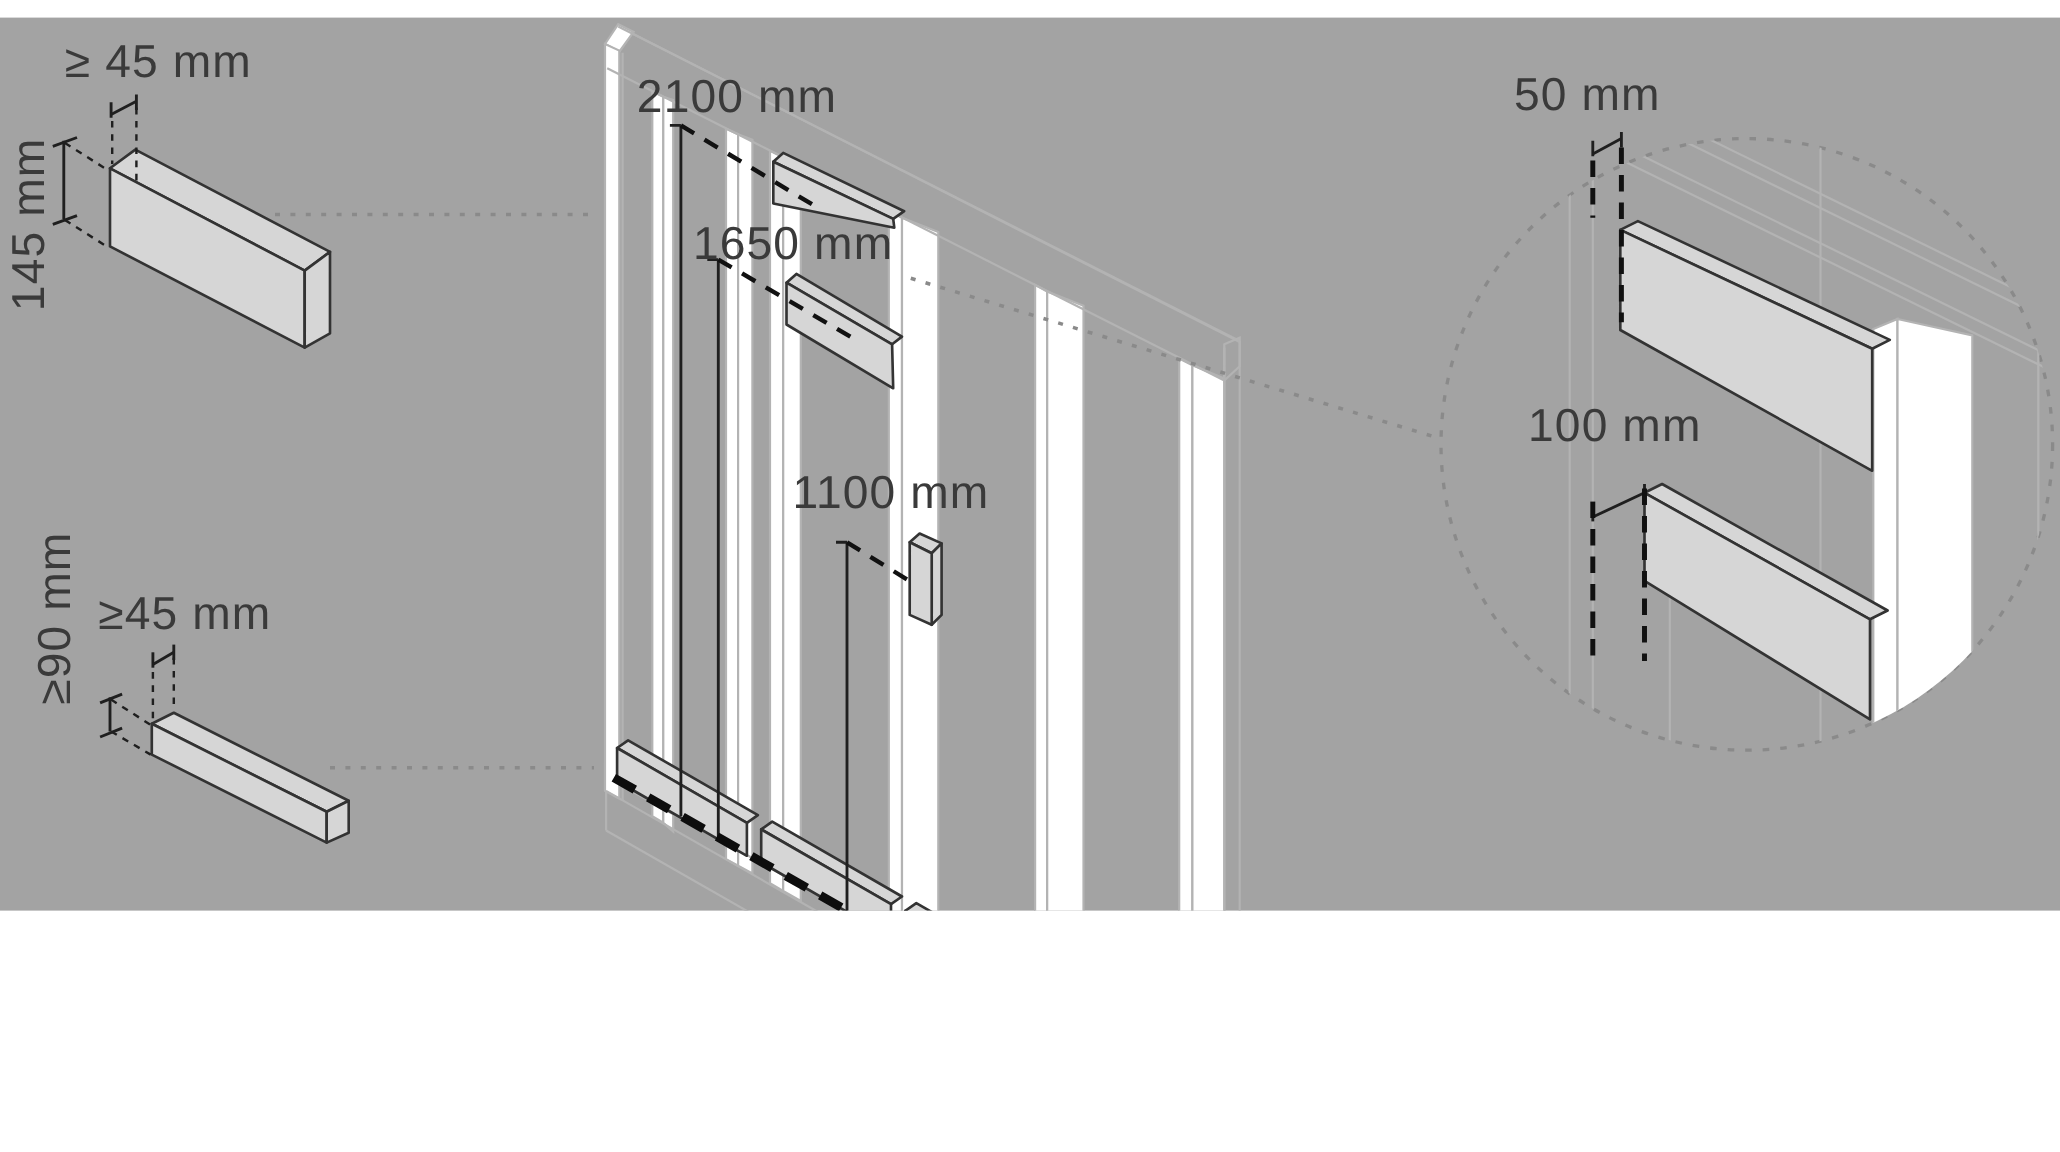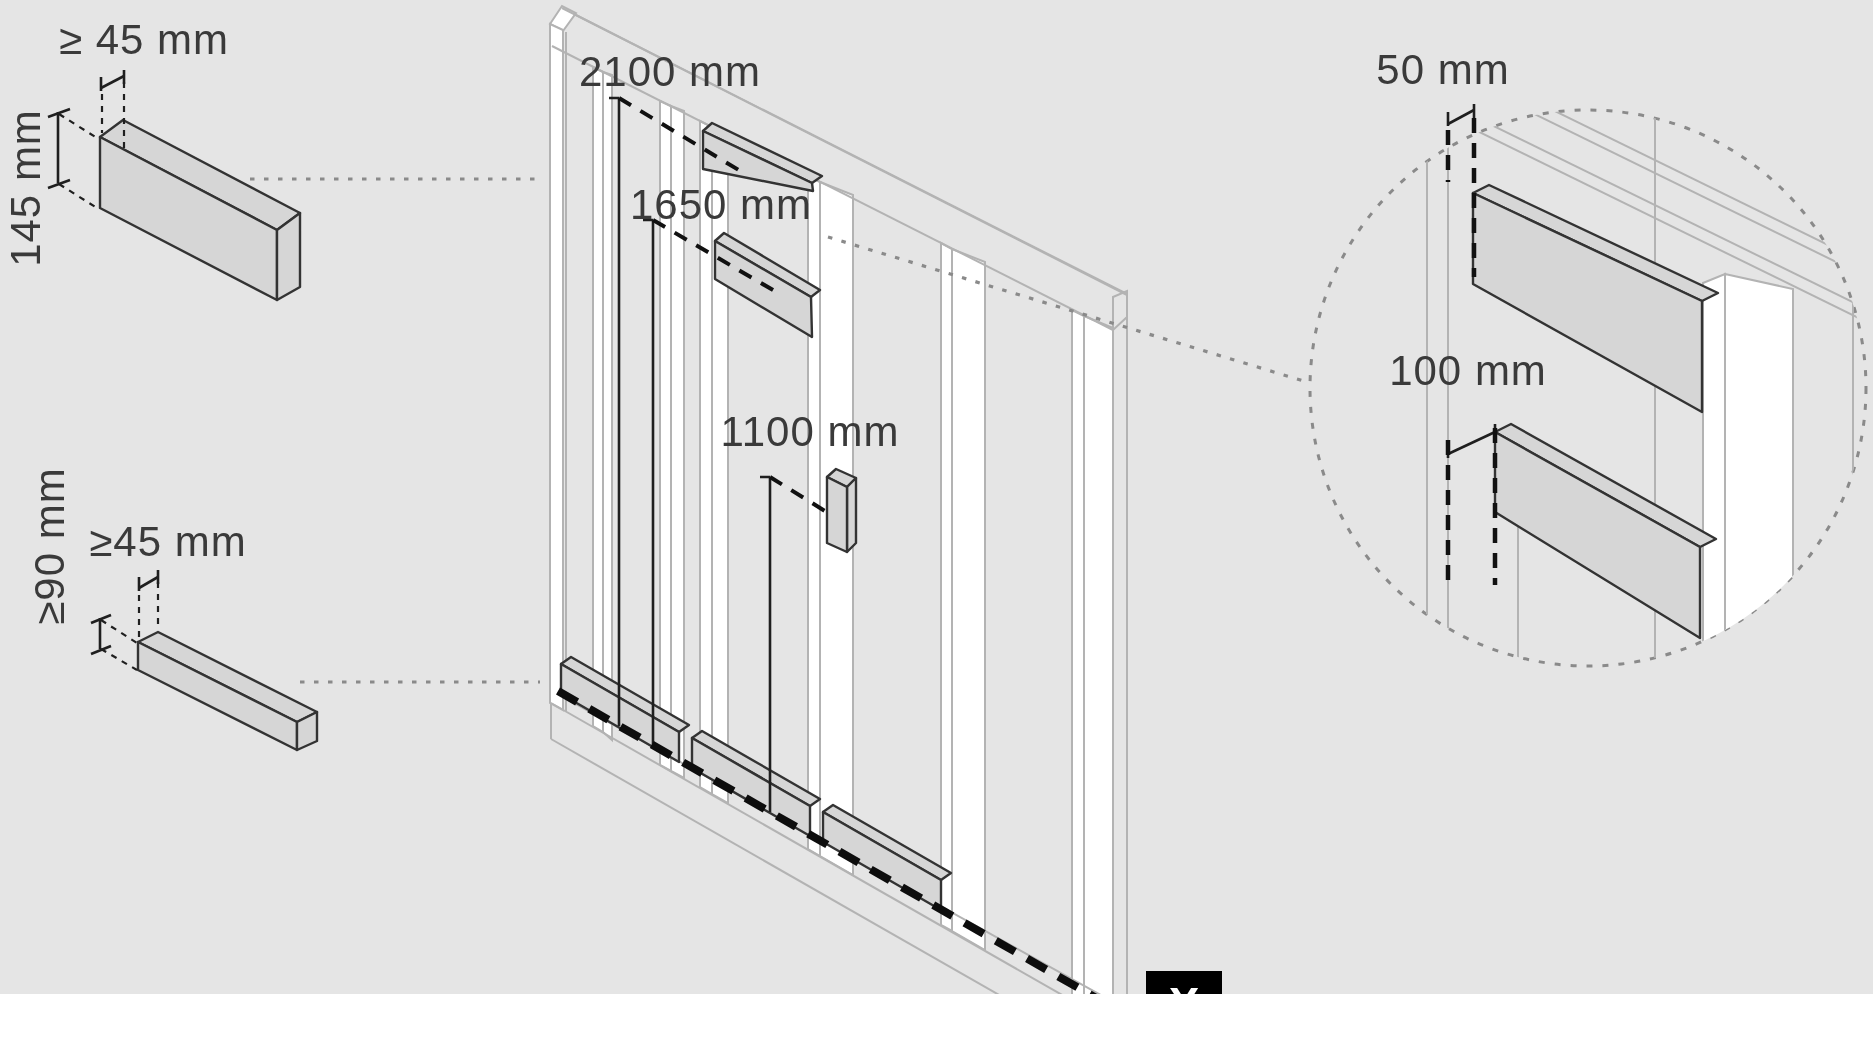--- a/index.html
+++ b/index.html
@@ -1,17 +1,17 @@
 <!DOCTYPE html>
 <html><head>
 <meta charset="utf-8">
 <style>
   html,body{margin:0;padding:0;background:#ffffff;}
-  .stage{position:relative;width:1873px;height:994px;background:#e5e5e5;overflow:hidden;
-         font-family:"Liberation Sans",sans-serif;}
+  .stage{position:relative;width:1873px;height:812px;background:#a3a3a3;overflow:hidden;
+         font-family:"Liberation Sans",sans-serif;margin-top:16px;}
   svg{display:block;}
   .dim-text{font-family:"Liberation Sans",sans-serif;font-size:42px;fill:#3a3a3a;
             letter-spacing:1px;font-weight:400;}
   .marker-text{font-family:"Liberation Sans",sans-serif;font-size:46px;fill:#ffffff;font-weight:700;}
   .frame{stroke:#b3b3b3;stroke-width:2;fill:none;}
   .framefill{stroke:#b3b3b3;stroke-width:2;fill:#ffffff;}
   .block{fill:#d6d6d6;stroke:#333333;stroke-width:2.4;stroke-linejoin:round;}
   .dimline{stroke:#1f1f1f;stroke-width:2.6;fill:none;}
   .dimdash{stroke:#1f1f1f;stroke-width:2.2;fill:none;stroke-dasharray:6 6;}
   .leader{stroke:#111111;stroke-width:4;fill:none;stroke-dasharray:14 11;}

